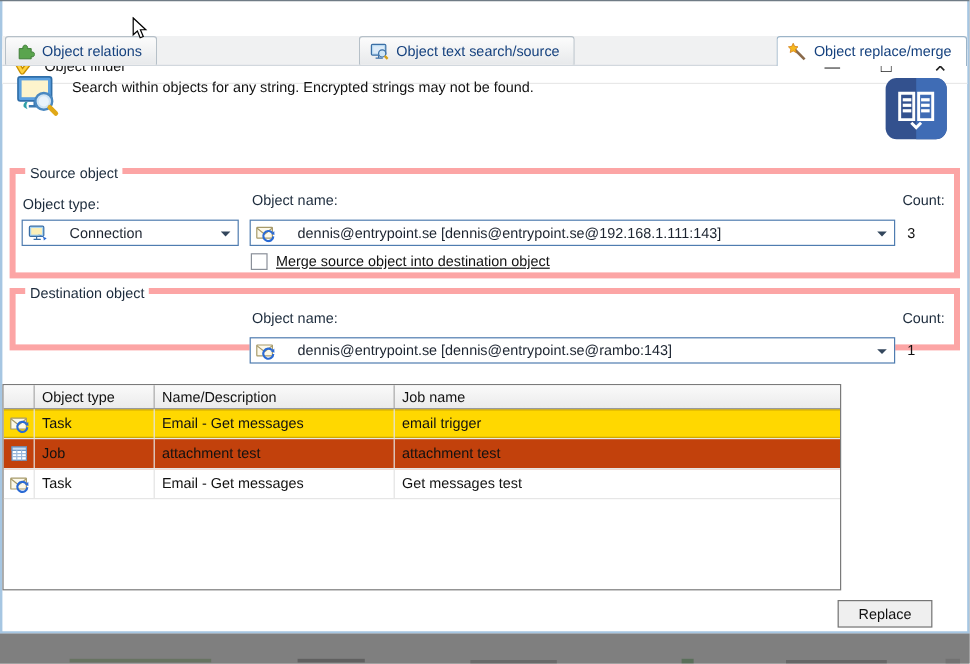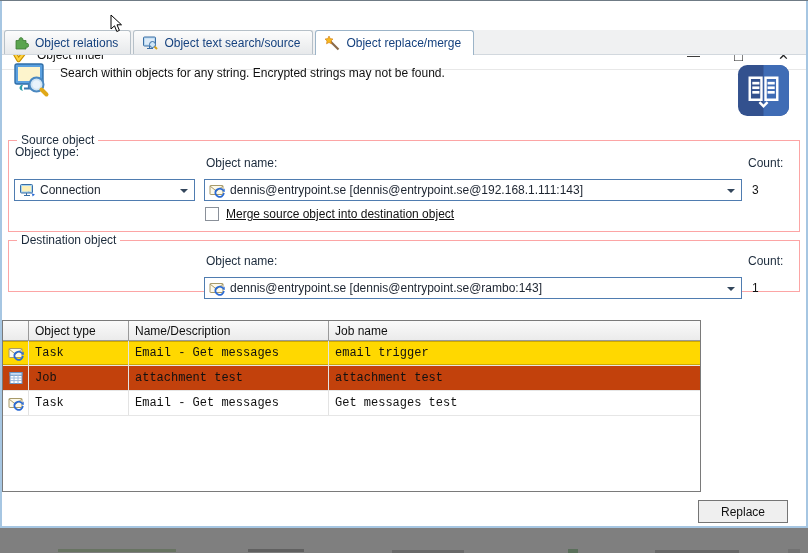--- a/index.html
+++ b/index.html
@@ -16,58 +16,58 @@
   .titlebar { position:absolute; left:2px; top:1px; right:2px; height:29px; background:#fff;
     display:flex; align-items:center; border-bottom:1px solid #e8e8e8;margin-top:40px; }
   .app-icon { margin-left:8px; width:20px; height:16px; }
   .win-title { margin-left:7px; color:#111; }
   .winbtns { margin-left:auto; display:flex; height:100%; }
   .winbtn { width:45px; height:100%; display:flex; align-items:center; justify-content:center;
     color:#222; font-size:13px; }
   .winbtn.max { font-size:15px; }
   
   .tabstrip { position:absolute; left:2px; top:30px; right:2px; height:25px;
-    background:#f0f1f2; display:flex; align-items:flex-end; border-bottom:1px solid #d2d8de; }
+    background:#f0f1f2; display:flex; align-items:flex-end; border-bottom:1px solid #d2d8de;justify-content:space-between; }
   .tab { height:24px; display:flex; align-items:center; gap:6px; padding:0 12px 0 8px;
     margin-left:2px; color:#15417e; background:linear-gradient(#fcfcfc,#e7e9eb);
     border:1px solid #b6c0c8; border-bottom:none; border-radius:3px 3px 0 0; white-space:nowrap; }
   .tab.active { background:#fff; border-color:#9cb4c8; height:25px; margin-bottom:-1px; z-index:2; }
   .tab svg { width:16px; height:16px; }
   
   .info-icon { position:absolute; left:13px; top:61px; width:38px; height:38px; }
   .info-text { position:absolute; left:60px; top:66px; width:620px; color:#111; }
   .book-icon { position:absolute; left:737px; top:64px; width:53px; height:53px; }
   
-  .groupbox { position:absolute; border:1px solid #fca5a5; }
+  .groupbox { position:absolute; border:5px solid #fca5a5; }
   .groupbox .legend { position:absolute; top:-8px; left:8px; background:#fff; padding:0 4px; color:#1c2b3c; }
   .gb-source { left:8px; top:140px; width:792px; height:92px; }
   .gb-dest   { left:8px; top:240px; width:792px; height:52px; }
   .lbl { position:absolute; color:#1c2b3c; white-space:nowrap; }
   .combo { position:absolute; height:22px; background:#fff; border:1px solid #4f7cb0;
-    display:flex; align-items:center; gap:5px; padding:0 20px 0 4px; overflow:hidden; white-space:nowrap; }
+    display:flex; align-items:center; gap:19px; padding:0 20px 0 4px; overflow:hidden; white-space:nowrap; }
   .combo svg { width:16px; height:16px; flex:0 0 auto; }
   .combo .arrow { position:absolute; right:6px; top:9px; width:0; height:0;
     border-left:4px solid transparent; border-right:4px solid transparent; border-top:4px solid #33465c; }
   .count-val { position:absolute; color:#111; }
   .checkbox { position:absolute; width:14px; height:14px; background:#fff; border:1px solid #8a9099; }
   
   .list { position:absolute; left:2px; top:320px; width:699px; height:172px;
     border:1px solid #7a7a7a; background:#fff; overflow:hidden; }
   .trow { display:grid; grid-template-columns:26px 100px 200px 1fr; align-items:stretch; }
   .thead { height:20px; }
   .thead .cell { background:linear-gradient(#fafafa,#ebebeb); border-right:1px solid #9a9a9a;
     border-bottom:1px solid #9a9a9a; display:flex; align-items:center; padding-left:6px; color:#111; }
   .row { height:25px; border-bottom:1px solid #e6e6e6; }
-  .row .cell { display:flex; align-items:center; padding-left:6px; border-right:1px solid #e3e3e3; color:#111;font-family:Liberation Mono, monospace; }
+  .row .cell { display:flex; align-items:center; padding-left:6px; border-right:1px solid #e3e3e3; color:#111; }
   .row .icon-cell { justify-content:center; padding-left:0; }
   .row.alt { background:#c2410c; }
   .row.selected { background:#ffd800; box-shadow: inset 0 1px 0 #cfa800, inset 0 -1px 0 #cfa800; }
   .row svg { width:16px; height:16px; }
   
-  .replace-btn { position:absolute; left:698px; top:500px; width:90px; height:23px;
+  .replace-btn { position:absolute; left:698px; top:500px; width:79px; height:23px;
     background:#efefef; border:1px solid #757575; display:flex; align-items:center; justify-content:center; color:#111; }
   
   .behind { position:absolute; left:0; top:528px; width:808px; height:25px; background:#7f7f7f; }
   .frag { position:absolute; opacity:.75; }
   .cursor { position:absolute; left:110px; top:14px; width:14px; height:20px; z-index:50; }
 </style>
 </head>
 <body>
 
 <div class="dialog">
@@ -137,21 +137,21 @@
         <rect x="15" y="26.5" width="7" height="2.6"></rect>
       <rect x="30" y="17.5" width="7" height="2.6"></rect>
         <rect x="30" y="22" width="7" height="2.6"></rect>
         <rect x="30" y="26.5" width="7" height="2.6"></rect>
     </g>
     <path d="M22 37.5 l4 4 4-4" fill="none" stroke="#fff" stroke-width="2.4"></path>
   </svg>
 
   <div class="groupbox gb-source">
     <span class="legend">Source object</span>
-    <span class="lbl" style="left:6px; top:4px;">Object type:</span>
+    <span class="lbl" style="left:6px; top:18px;">Object type:</span>
     <span class="lbl" style="left:197px; top:15px;">Object name:</span>
     <span class="lbl" style="left:739px; top:15px;">Count:</span>
     <div class="combo" style="left:5px; top:38px; width:181px;">
       <svg viewBox="0 0 16 16">
         <rect x="1.5" y="2.5" width="12" height="8.5" rx="1" fill="#a8d4f0" stroke="#3a6ea5"></rect>
         <rect x="3" y="4" width="9" height="5.5" fill="#fdf0b8"></rect>
         <path d="M5 13.5 h6 M7.5 11 v2.5" stroke="#3a6ea5" fill="none"></path>
         <path d="M8.5 9.5 q5 0.5 5 5 l2.5-2 z" fill="#2a6ad4"></path>
       </svg>
       <span>Connection</span>

